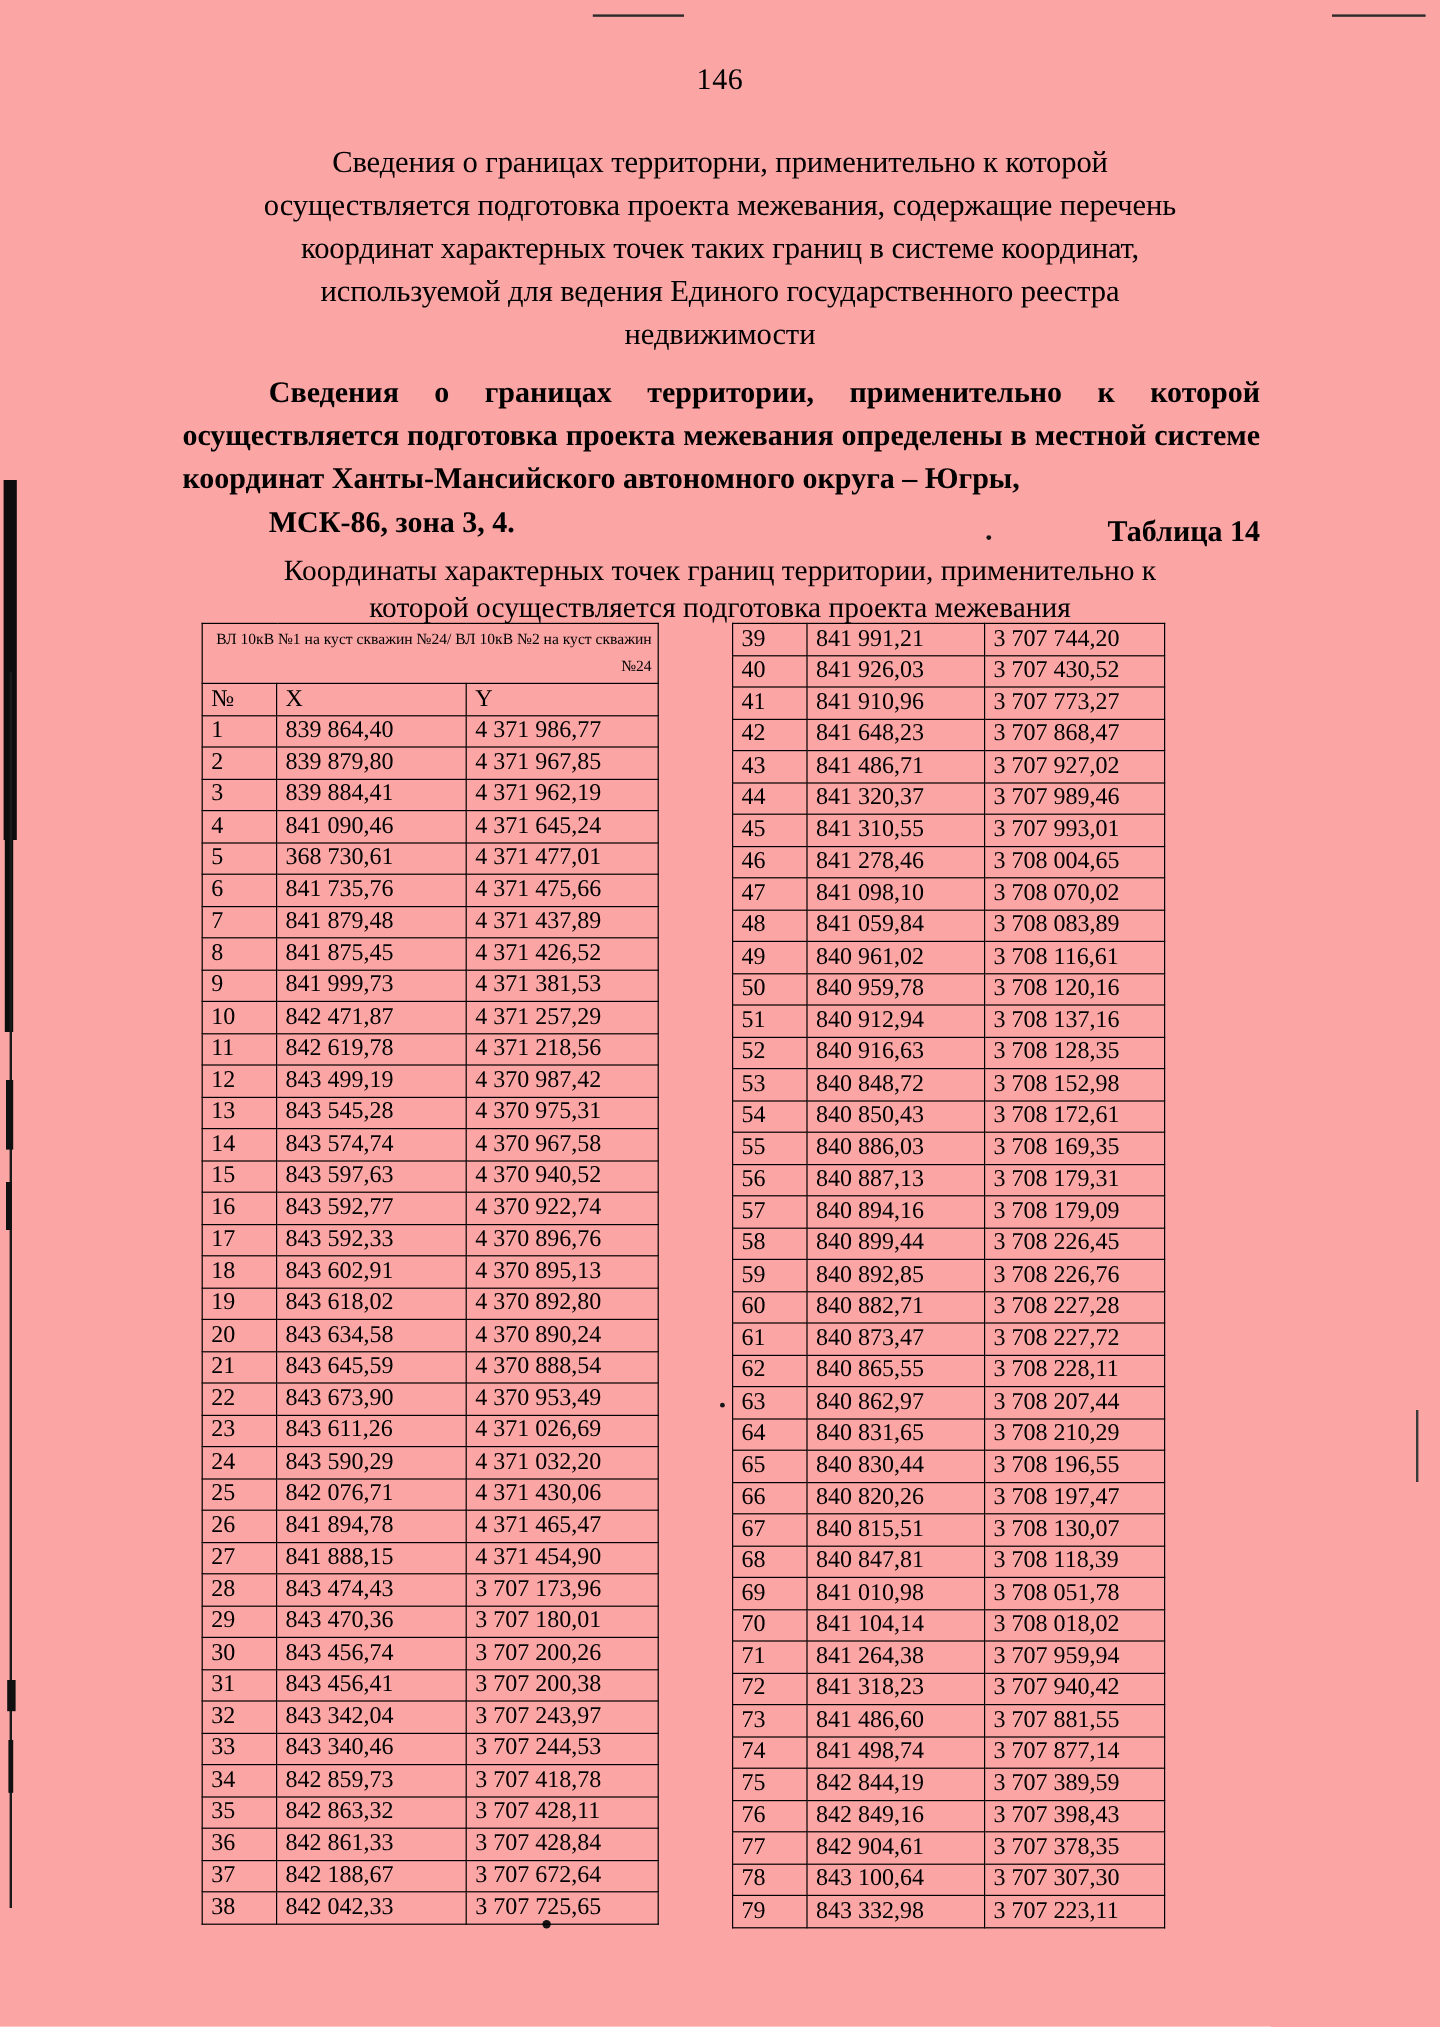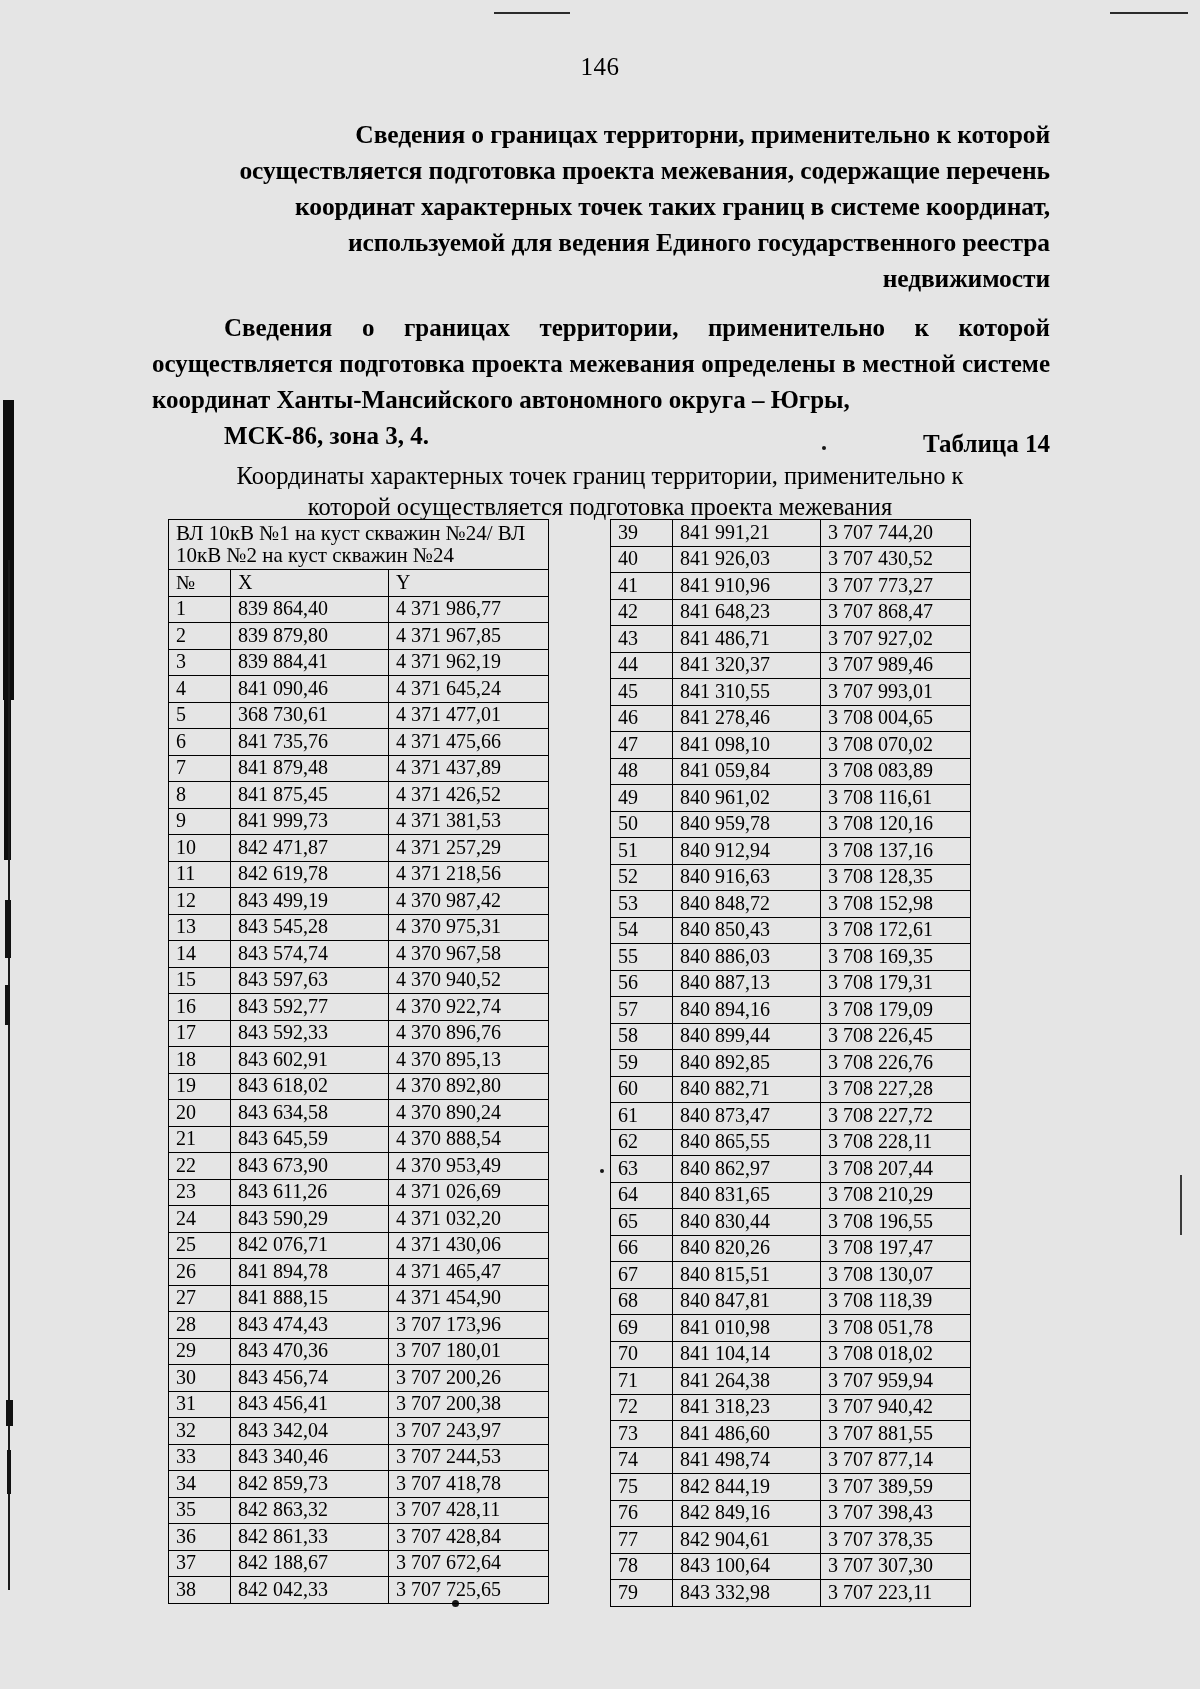--- a/index.html
+++ b/index.html
@@ -8,21 +8,21 @@
     background: #ffffff;
   }
   body {
     font-family: "Liberation Serif", "DejaVu Serif", serif;
     color: #000000;
   }
   .page {
     position: relative;
     width: 1200px;
     height: 1689px;
-    background: #e5e5e5;
+    background: #fca5a5;
     overflow: hidden;
   }
 
   
   .scan-edge-bar {
     position: absolute;
     left: 3px;
     top: 400px;
     width: 11px;
     height: 300px;
@@ -118,22 +118,22 @@
     text-align: center;
     font-size: 25px;
     letter-spacing: 0.5px;
   }
 
   .doc-title {
     position: absolute;
     top: 117px;
     left: 150px;
     width: 900px;
-    text-align: right;
-    font-weight: bold;
+    text-align: center;
+    font-weight: normal;
     font-size: 25.5px;
     line-height: 36px;
     letter-spacing: -0.1px;
   }
 
   .intro-paragraph {
     position: absolute;
     top: 310px;
     left: 152px;
     width: 898px;
@@ -195,25 +195,26 @@
     padding: 1px 4px 2px 7px;
     height: 22.5px;
     line-height: 21px;
     vertical-align: middle;
     font-weight: normal;
     text-align: left;
     white-space: nowrap;
     overflow: hidden;
   }
   table.coords .group-head {
-    font-size: 21px;
+    font-size: 13px;
     line-height: 22px;
     padding: 2px 5px 3px 7px;
     height: auto;
     white-space: normal;
+    text-align: right;
   }
   .col-n  { width: 62px; }
   .col-x  { width: 158px; }
   .col-y  { width: 160px; }
   .rcol-n { width: 62px; }
   .rcol-x { width: 148px; }
   .rcol-y { width: 150px; }
 </style>
 </head>
 <body>

